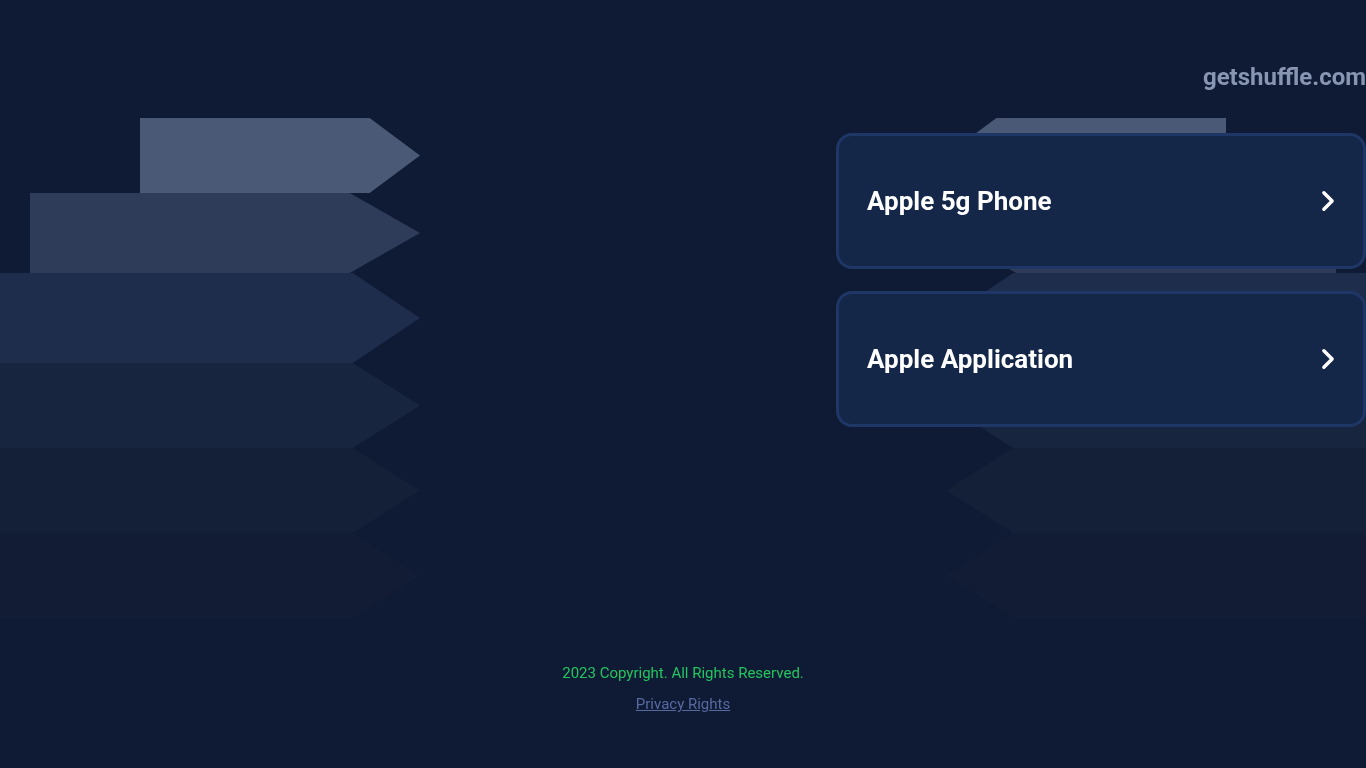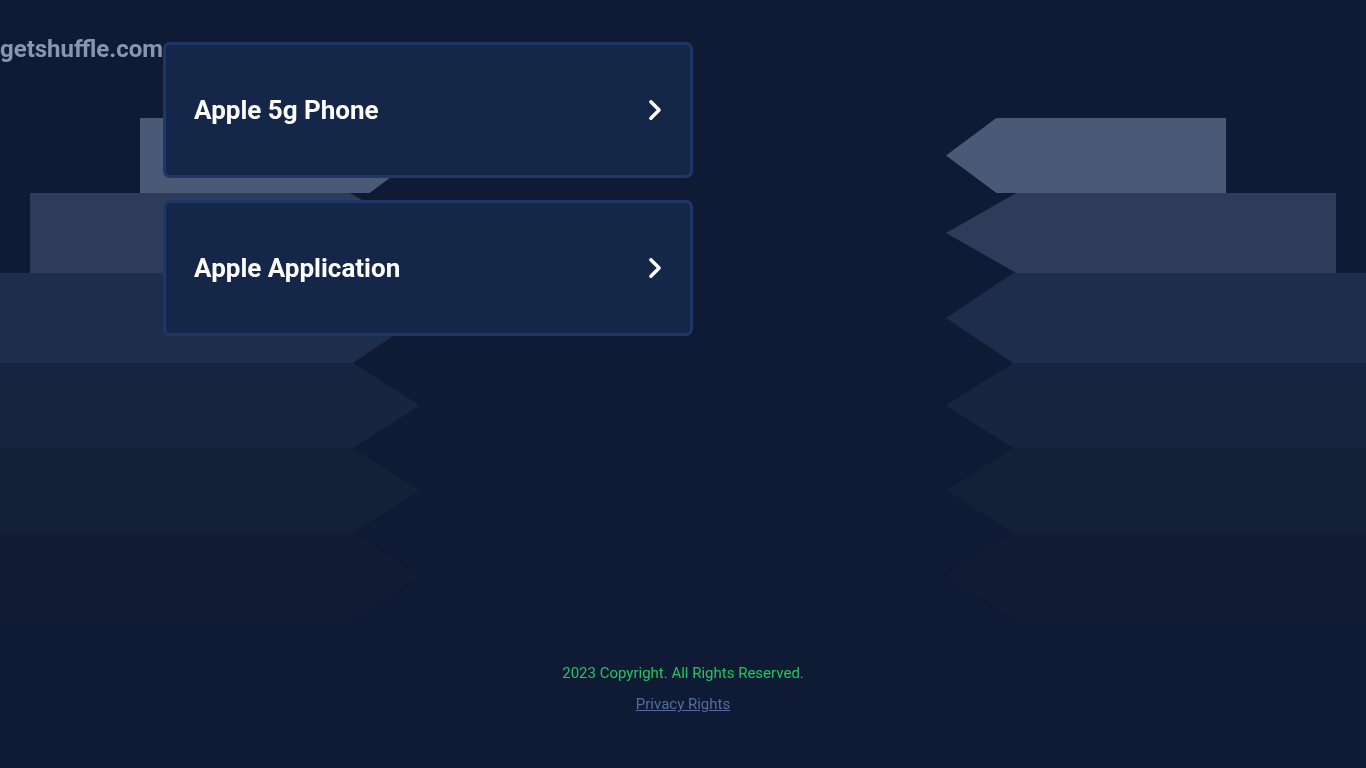--- a/index.html
+++ b/index.html
@@ -140,23 +140,24 @@
       width: 420px;
       height: 85px;
       clip-path: polygon(16% 0, 100% 0, 100% 100%, 16% 100%, 0 50%);
       background-color: #121c34;
     }
 
     .content {
       position: relative;
       z-index: 1;
       display: flex;
-      flex-direction: row;
-      align-items: flex-start;
+      flex-direction: column;
+      align-items: flex-end;
       width: 100%;
+      margin-top: 28px;
     }
 
     .domain-title {
       color: #8896b3;
       font-size: 24px;
       font-weight: 700;
       margin-top: 35px;
       text-align: center;
     }
 
@@ -171,21 +172,21 @@
       margin-bottom: 10px;
       padding-left: 2px;
     }
 
     .search-link {
       display: flex;
       align-items: center;
       justify-content: space-between;
       background-color: #152749;
       border: 3px solid #1e3766;
-      border-radius: 7px;
+      border-radius: 16px;
       padding: 0 28px;
       height: 136px;
       margin-bottom: 22px;
       cursor: pointer;
       text-decoration: none;
     }
 
     .search-link-text {
       color: #ffffff;
       font-size: 26px;

